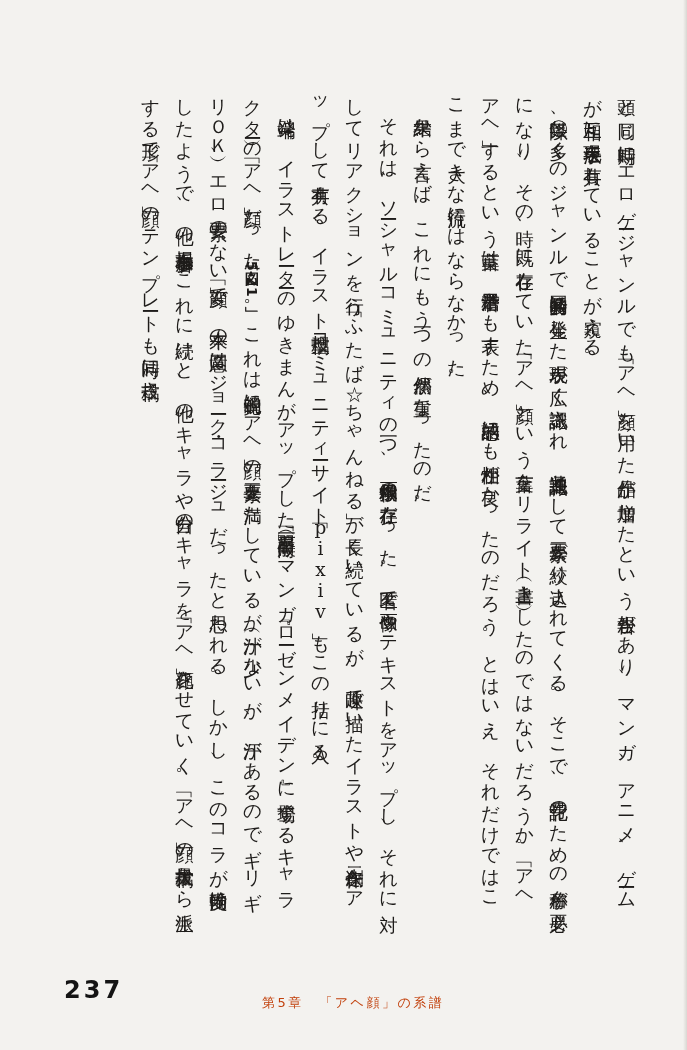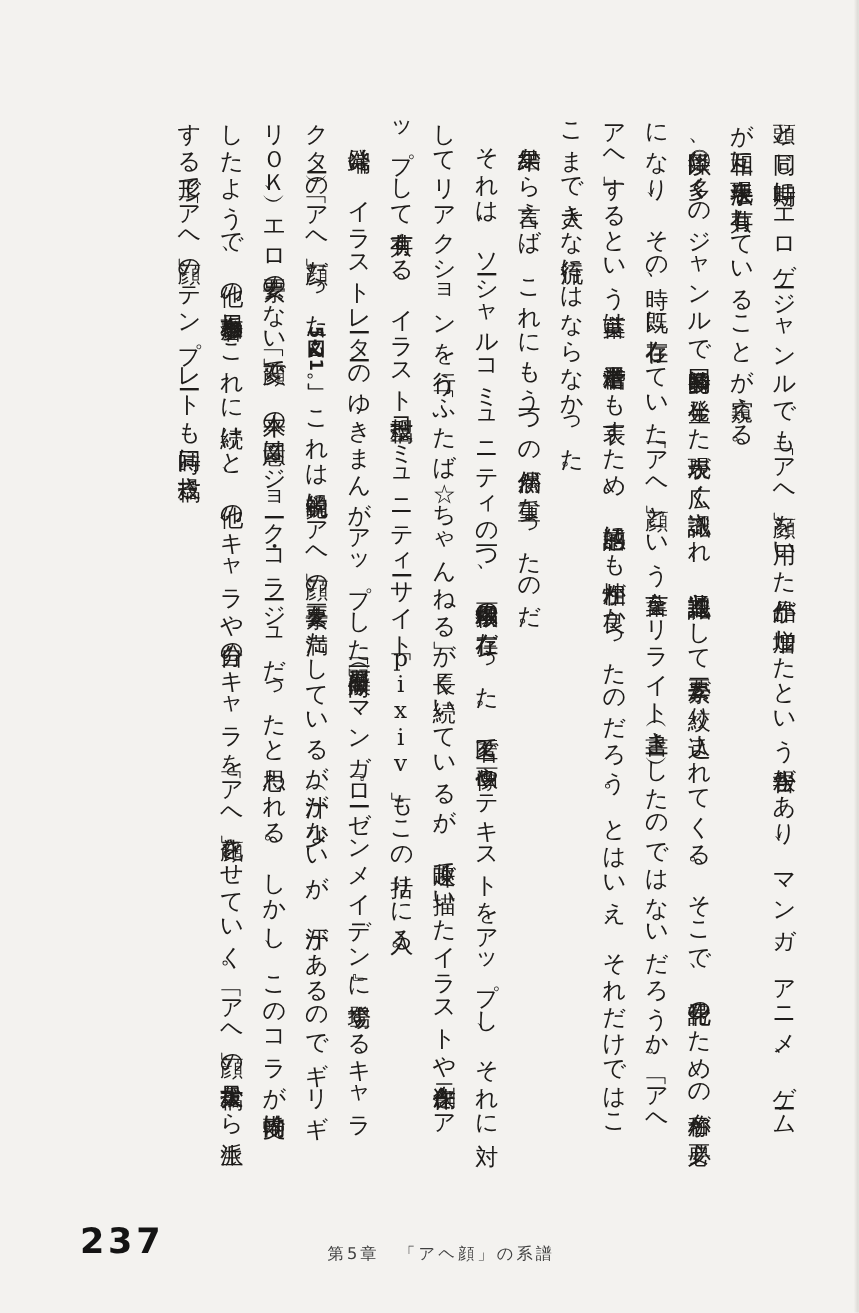--- a/index.html
+++ b/index.html
@@ -46,32 +46,32 @@
     font-weight: bold;
     font-size: 14.5px;
     letter-spacing: 0;
   }
   .page-number {
     position: absolute;
     left: 64px;
     top: 976px;
     font-family: "DejaVu Sans", "Liberation Sans", sans-serif;
     font-weight: bold;
-    font-size: 28px;
+    font-size: 24px;
     letter-spacing: 3px;
     color: #141414;
   }
   .running-title {
     position: absolute;
     left: 262px;
     top: 994px;
     font-family: "DejaVu Sans", "Liberation Sans", sans-serif;
     font-size: 13px;
     letter-spacing: 2.5px;
-    color: #404040;
+    color: #c2410c;
   }
 </style>
 </head>
 <body>
 
 <div class="page-edge"></div>
 
 <main class="text-body">
   <p class="para"><span>頭と同じ時期にエロゲージャンルでも「アヘ顔」を用いた作品が増加したという報告があり、マンガ、アニメ、ゲームが相互に表現手法を共有していることが窺える。</span></p>
 

